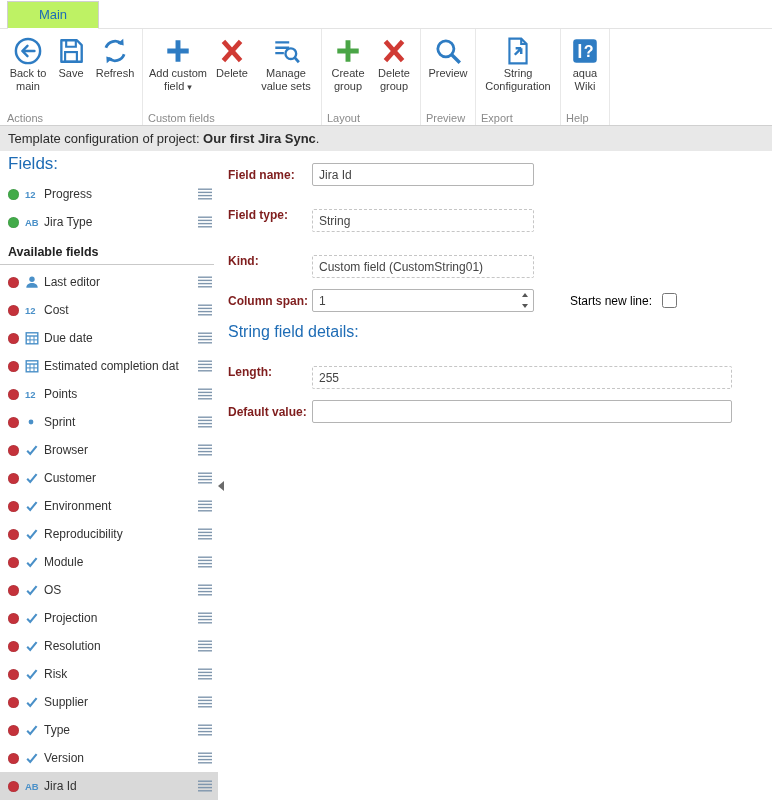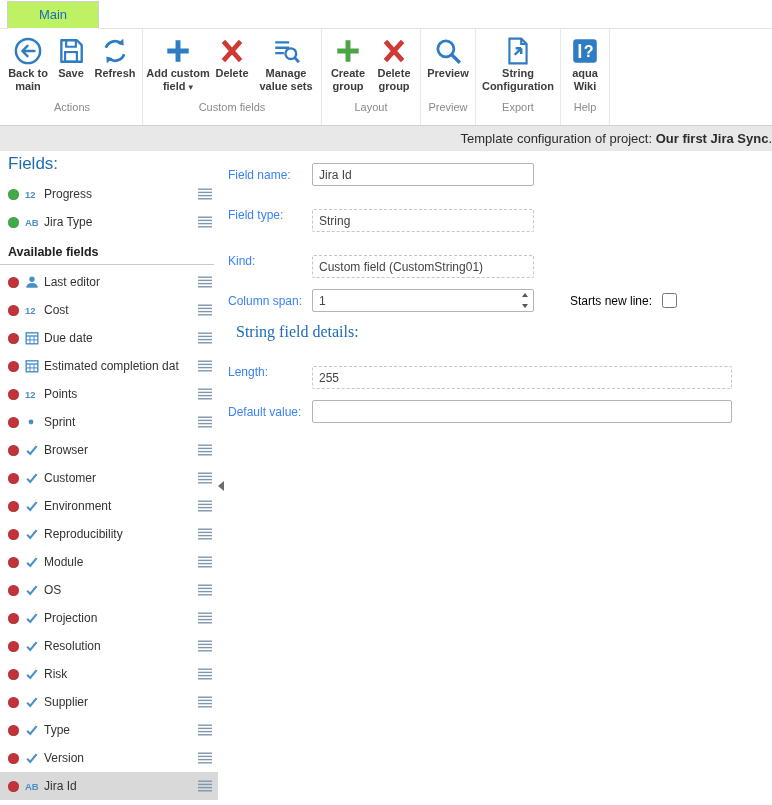--- a/index.html
+++ b/index.html
@@ -14,29 +14,29 @@
   .tab{position:relative;z-index:2;margin-bottom:-1px;background:#bef264;border:1px solid var(--border,#d0d0d0);
        border-bottom-color:#fff;color:var(--accent,#1e6cb5);font-size:13px;padding:5px 0 6px;width:92px;text-align:center;cursor:pointer;}
 
   
   .ribbon{display:flex;align-items:stretch;border-bottom:1px solid var(--border,#d0d0d0);padding-left:2px;height:97px;background:#fff;}
   .ribbon-group{display:flex;flex-direction:column;border-right:1px solid #e8e8e8;padding:1px 3px 0;}
   .group-buttons{display:flex;align-items:flex-start;flex:1;}
   .ribbon-btn{display:flex;flex-direction:column;align-items:center;padding-top:4px;height:100%;cursor:pointer;}
   .rb-icon{height:33px;display:flex;align-items:center;justify-content:center;}
   .rb-icon svg{width:30px;height:30px;}
-  .rb-label{font-size:11px;line-height:1.18;text-align:center;color:#3c3c3c;font-weight:bold;}
-  .group-label{font-size:11px;color:var(--group-label,#8a8a8a);text-align:center;padding:2px 2px 12px;}
+  .rb-label{font-size:11px;line-height:1.18;text-align:center;color:#3c3c3c;}
+  .group-label{font-size:11px;color:var(--group-label,#8a8a8a);text-align:left;padding:2px 2px 1px;}
   .c-blue{color:var(--icon-blue,#2e7cc3);}
   .c-red{color:var(--icon-red,#d03a34);}
   .c-green{color:var(--icon-green,#4aa546);}
   .caret{font-size:9px;color:#444;}
 
   
-  .header-bar{height:25px;line-height:25px;background:var(--header-bg,#e8e8e8);padding-left:8px;font-size:13px;color:#2b2b2b;text-align:right;}
+  .header-bar{height:25px;line-height:25px;background:var(--header-bg,#e8e8e8);padding-left:8px;font-size:13px;color:#2b2b2b;}
   .header-bar .proj{font-weight:bold;}
 
   
   .content{display:flex;height:653px;position:relative;}
 
   
   .sidebar{width:218px;flex:none;overflow:hidden;}
   .sidebar-title{color:var(--accent,#1e6cb5);font-size:17px;padding:3px 0 6px 8px;}
   .field-item{display:flex;align-items:center;height:28px;padding:0 6px 0 8px;cursor:pointer;}
   .field-item.selected{background:var(--selected-bg,#d9d9d9);}
@@ -49,34 +49,34 @@
   .drag-handle{flex:none;margin-left:4px;display:flex;align-items:center;color:var(--handle,#7f96ad);cursor:grab;}
   .section-header{font-weight:bold;font-size:12.5px;color:#222;padding:9px 0 5px 8px;border-bottom:1px solid #c9c9c9;margin:0 4px 3px 0;}
 
   
   .collapse-arrow{position:absolute;left:218px;top:330px;width:0;height:0;
     border-top:5px solid transparent;border-bottom:5px solid transparent;border-right:6px solid #6b6b6b;cursor:pointer;}
 
   
   .main-panel{flex:1;padding:12px 14px 0 10px;}
   .form-row{display:flex;align-items:center;margin-bottom:11px;}
-  .form-label{width:84px;font-weight:normal;flex:none;color:#3b82f6;}
+  .form-label{width:84px;font-weight:bold;flex:none;color:#7f1d1d;}
   input.text{height:23px;border:1px solid #b4b4b4;border-radius:2px;padding:0 6px;font-size:12px;color:#444;
              font-family:inherit;width:222px;background:#fff;}
   input.text.dashed{border-style:dashed;border-color:#c6c6c6;margin-top:12px;}
   input.text.wide{width:420px;}
   .spin-wrap{position:relative;width:222px;}
   .spin-wrap input{width:100%;padding-right:18px;}
   .spin-buttons{position:absolute;right:4px;top:4px;bottom:4px;width:10px;display:flex;flex-direction:column;justify-content:space-between;}
   .spin-up,.spin-down{width:0;height:0;border-left:3.5px solid transparent;border-right:3.5px solid transparent;cursor:pointer;margin:0 auto;}
   .spin-up{border-bottom:4.5px solid #555;}
   .spin-down{border-top:4.5px solid #555;}
   .inline-label{font-weight:normal;margin-left:36px;color:#000000;}
   .checkbox{width:15px;height:15px;margin-left:10px;cursor:pointer;}
-  .section-title{color:var(--accent,#1e6cb5);font-size:16px;margin:8px 8px 13px;font-family:Liberation Serif, serif;}
+  .section-title{color:var(--accent,#1e6cb5);font-size:16px;margin:8px 0 13px;}
 </style>
 </head>
 <body>
 
 <div class="tab-strip">
   <div class="tab">Main</div>
 </div>
 
 <div class="ribbon">
 

